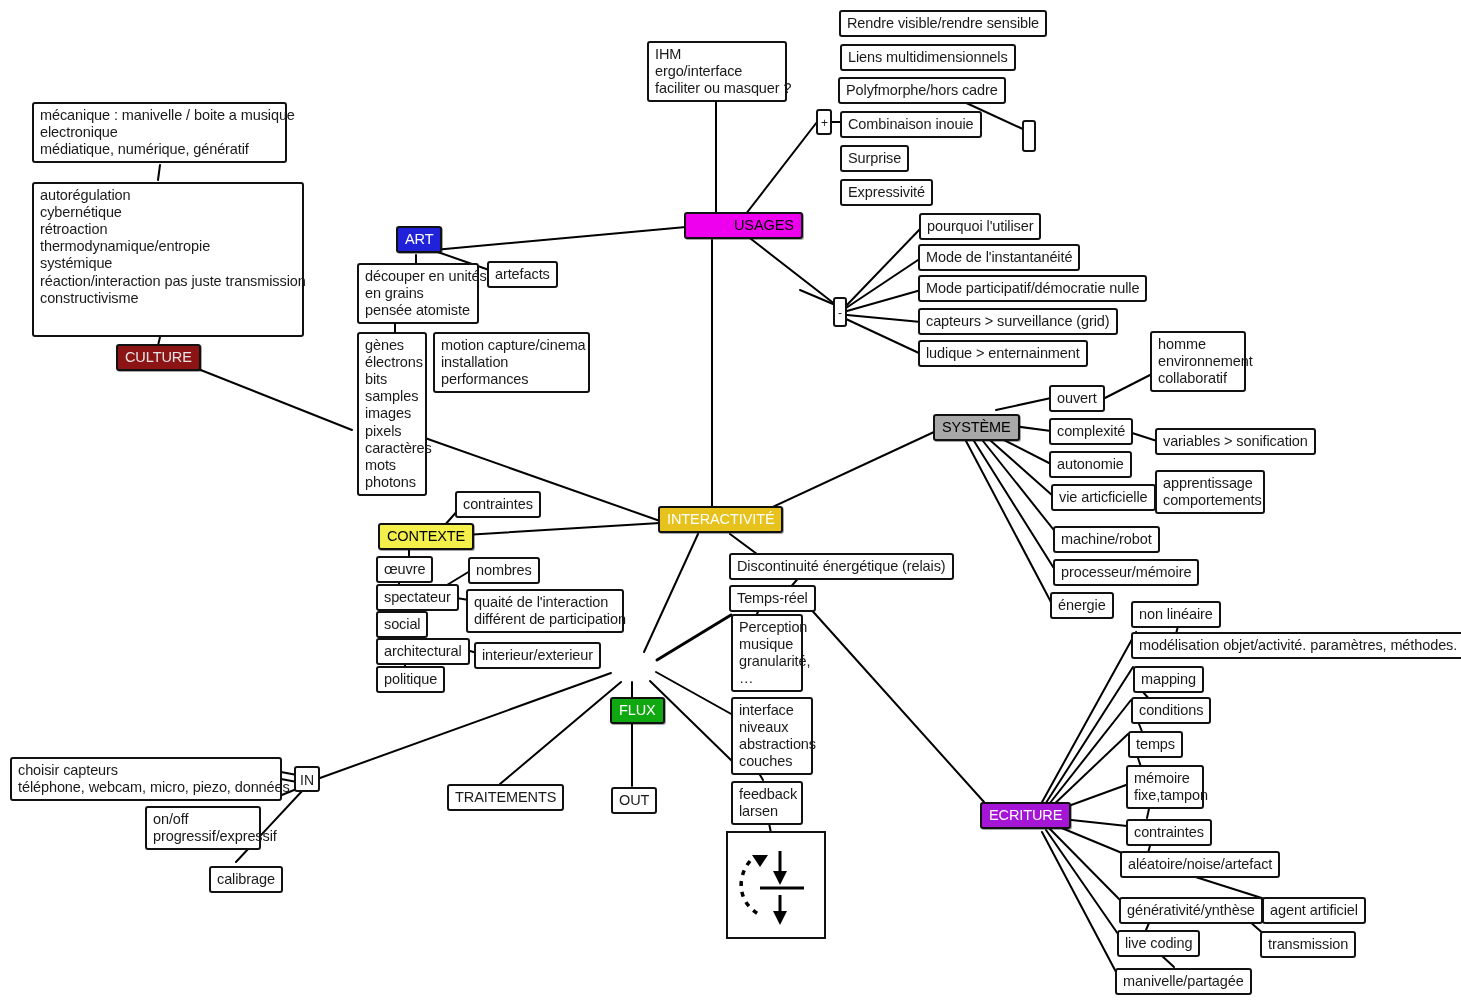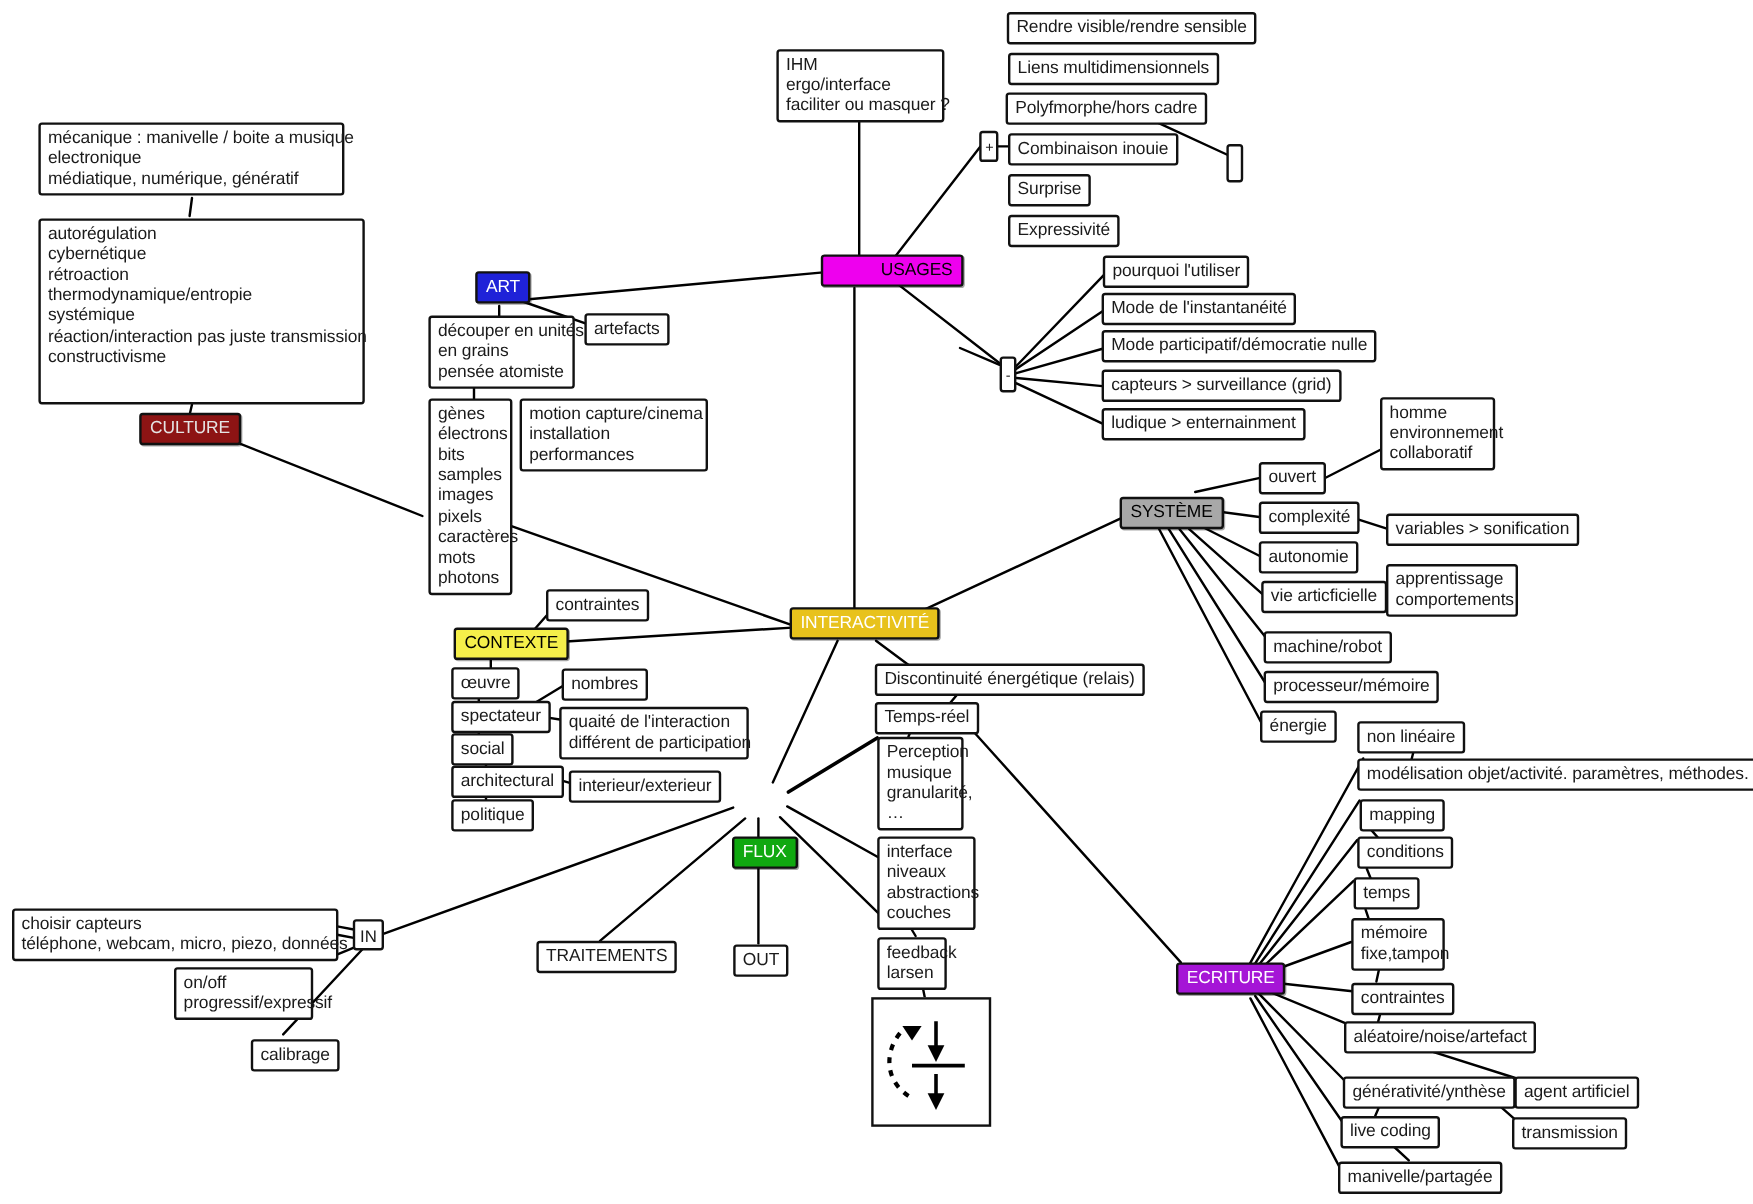--- a/index.html
+++ b/index.html
@@ -227,21 +227,21 @@
   <div class="node" style="left:731px;top:614px;width:72px;">Perception
 musique
 granularité,
 …</div>
 
   <div class="node" style="left:731px;top:697px;width:82px;">interface
 niveaux
 abstractions
 couches</div>
 
-  <div class="node" style="left:731px;top:781px;width:58px;">feedback
+  <div class="node" style="left:731px;top:781px;width:72px;">feedback
 larsen</div>
 
   <div class="node" style="left:447px;top:784px;">TRAITEMENTS</div>
 
   <div class="node" style="left:611px;top:787px;">OUT</div>
 
   <div class="node tiny" style="left:294px;top:766px;width:26px;height:26px;line-height:22px;font-size:14px;">IN</div>
 
   <div class="icon-box" style="left:726px;top:831px;width:100px;height:108px;">
     <svg width="100" height="108" viewBox="0 0 100 108" xmlns="http://www.w3.org/2000/svg">

